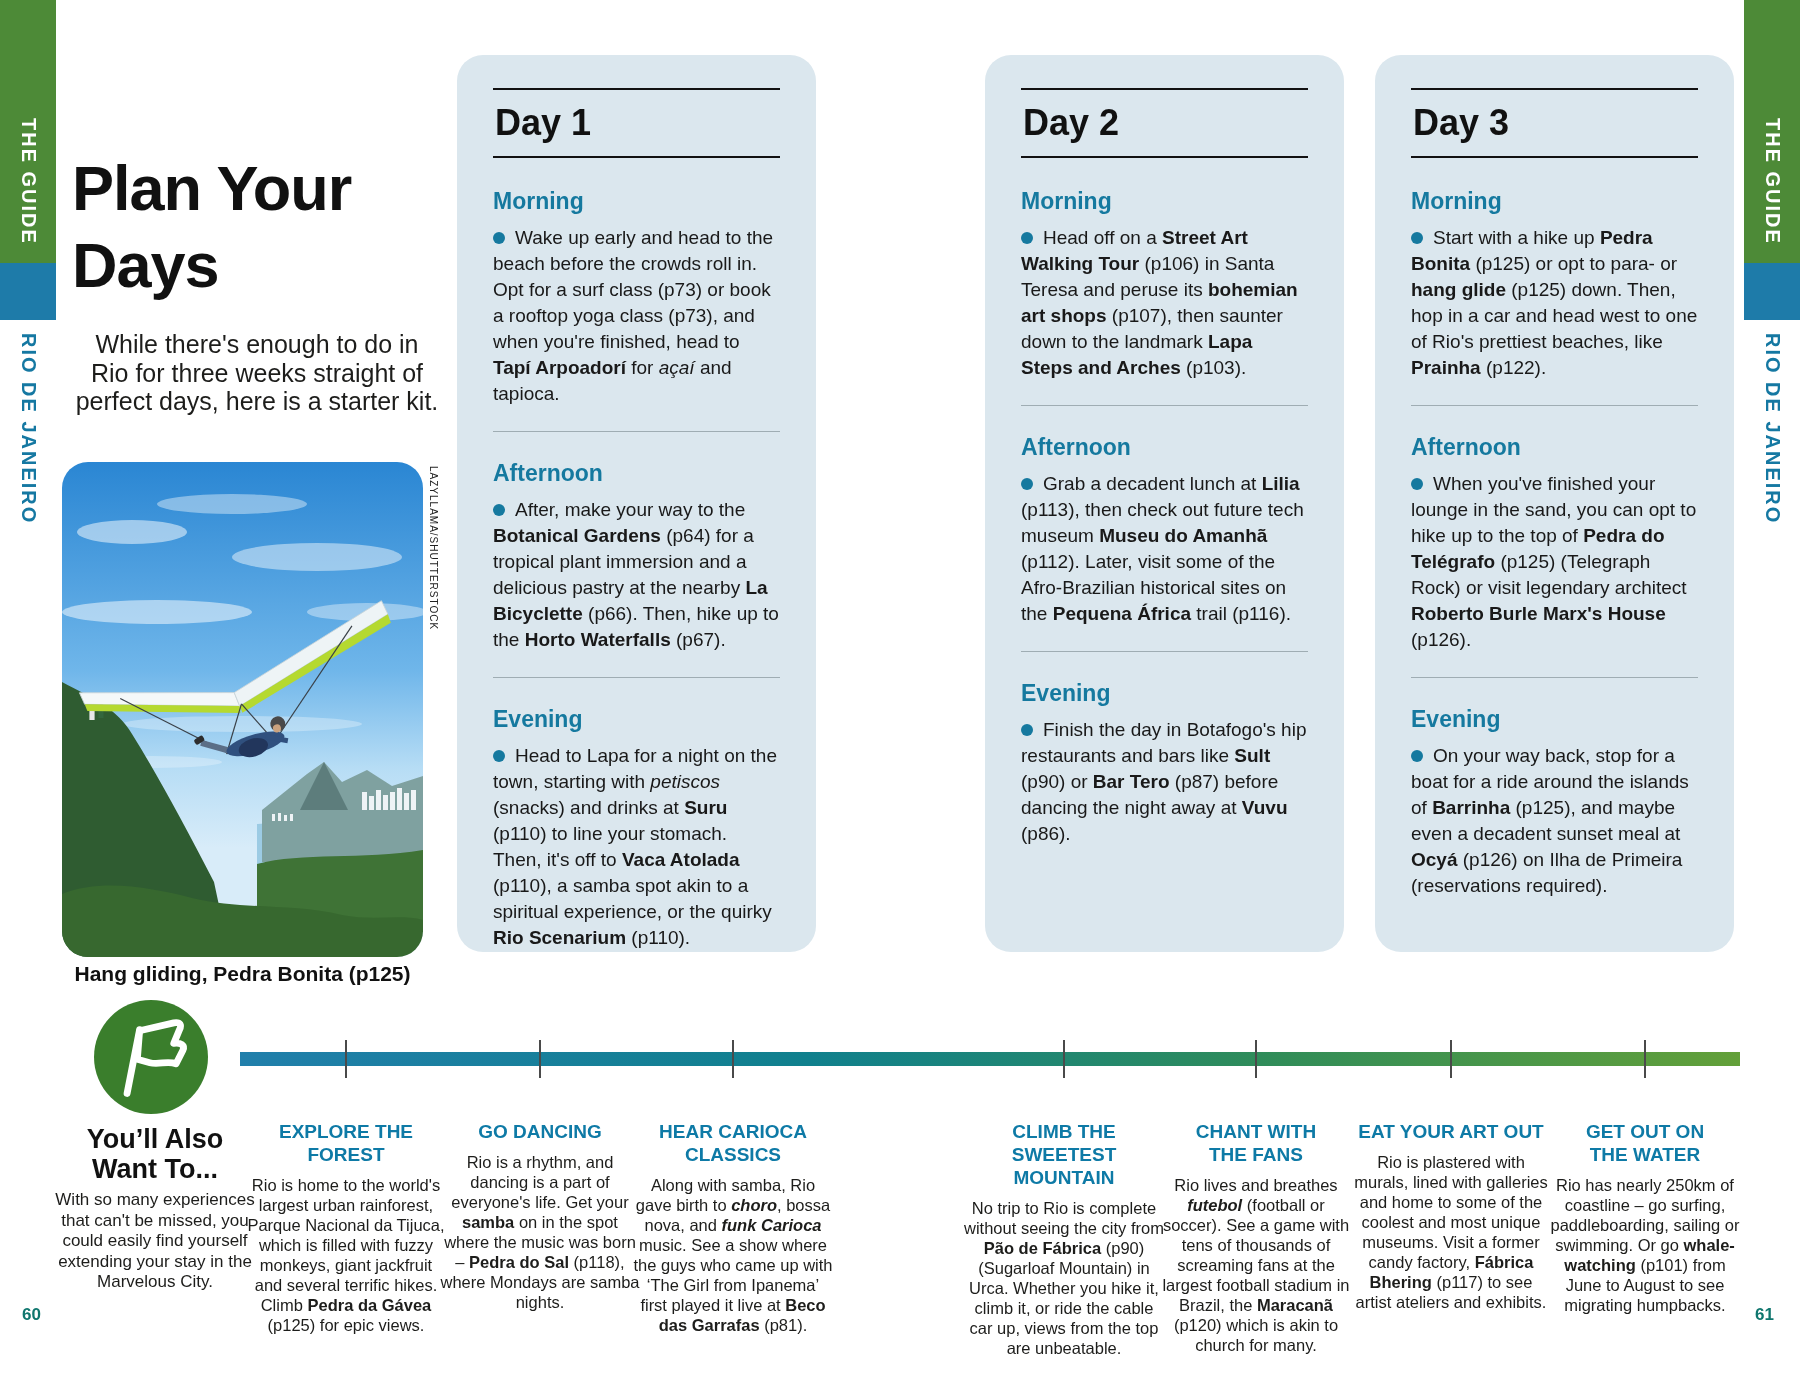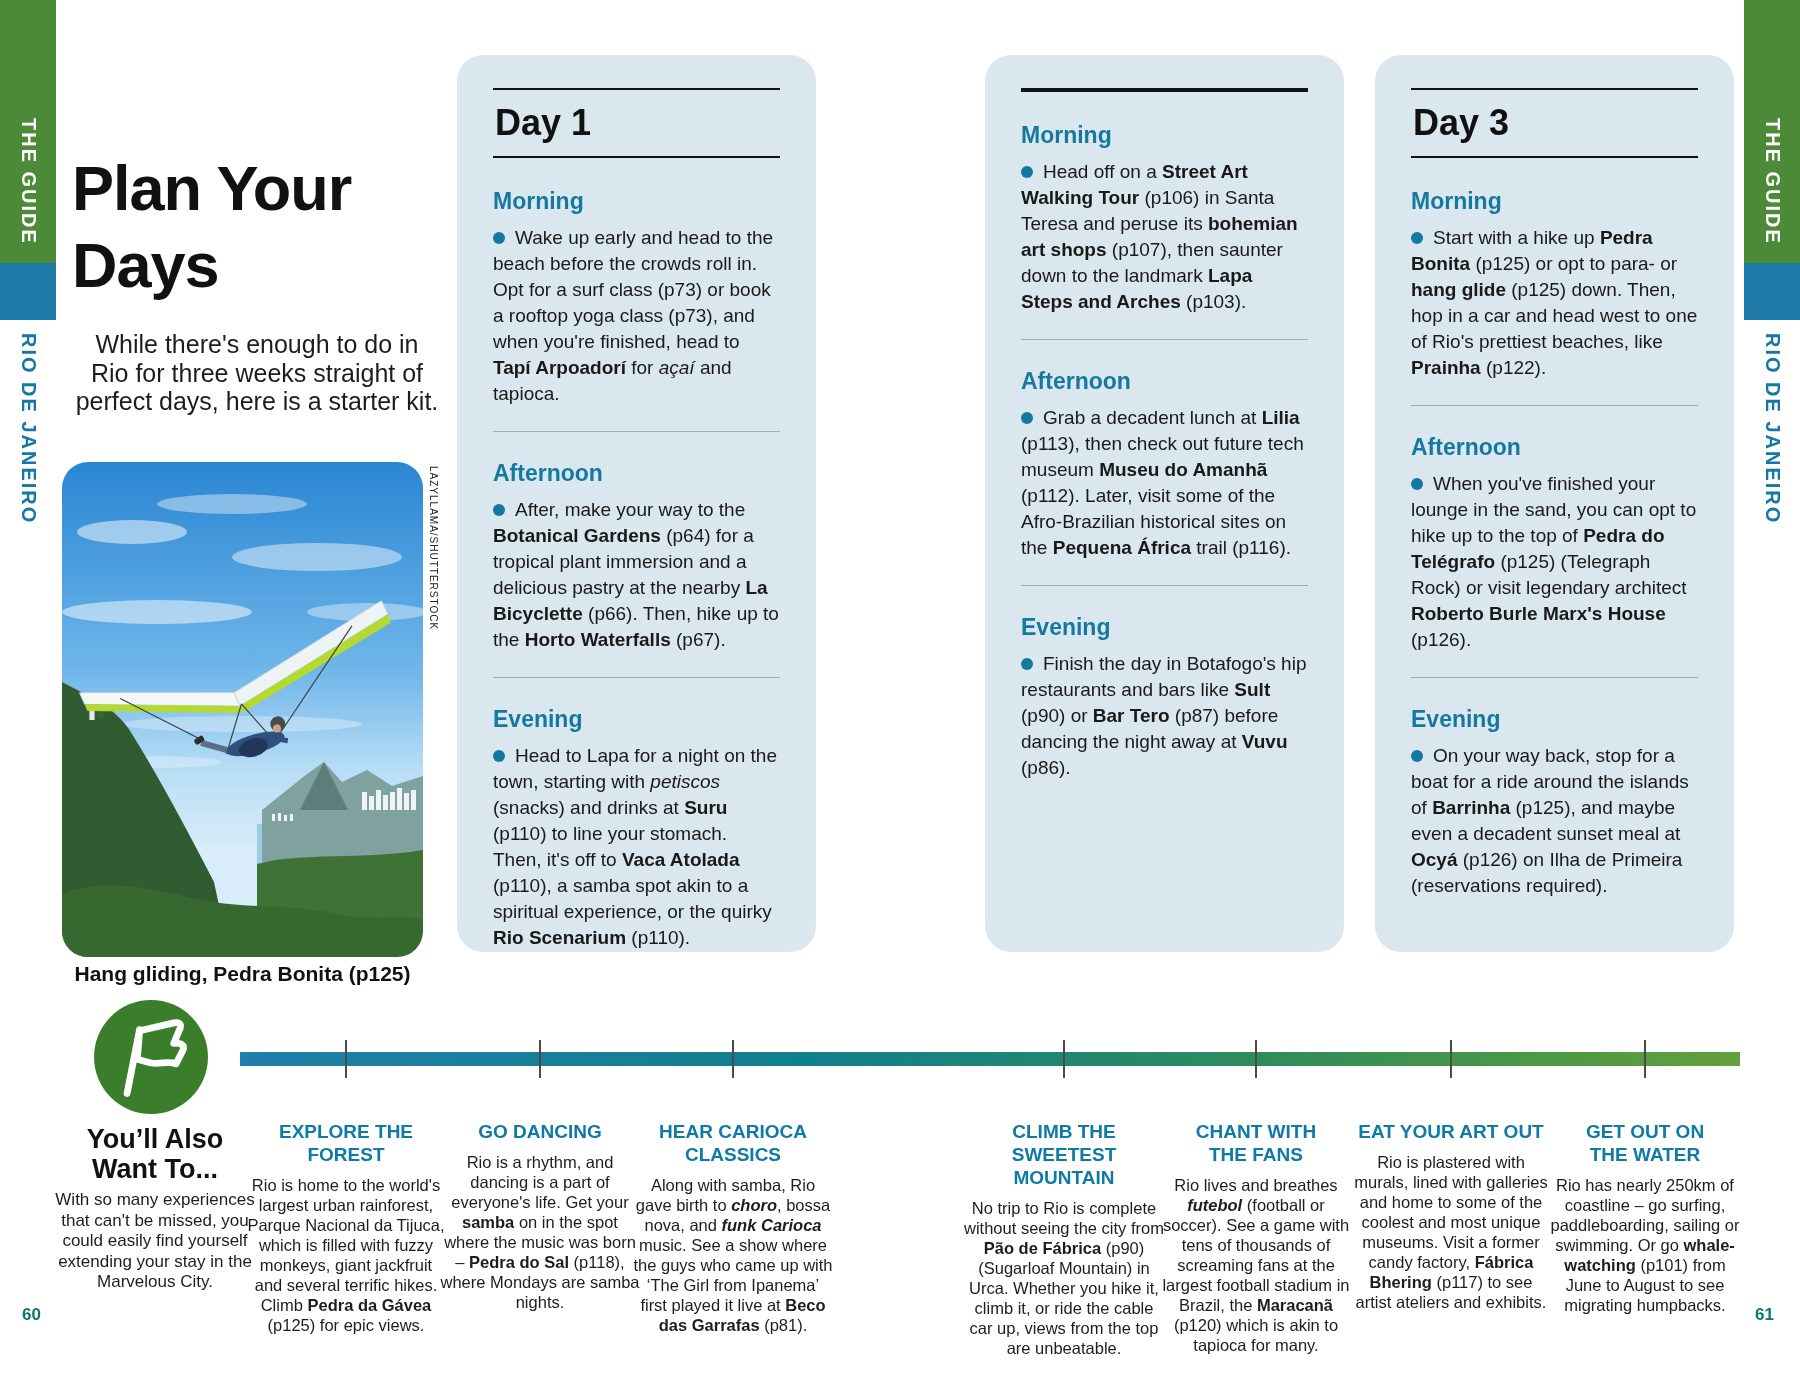--- a/index.html
+++ b/index.html
@@ -164,20 +164,21 @@
         <p class="sec-p"><span class="bullet"></span><span>Wake up early and head to the beach before the crowds roll in. Opt for a surf class (p73) or book a rooftop yoga class (p73), and when you're finished, head to </span><span class="b">Tapí Arpoadorí</span><span> for </span><span class="it">açaí</span><span> and tapioca.</span></p>
         <div class="day-sep"></div>
         <h3 class="sec-h">Afternoon</h3>
         <p class="sec-p"><span class="bullet"></span><span>After, make your way to the </span><span class="b">Botanical Gardens</span><span> (p64) for a tropical plant immersion and a delicious pastry at the nearby </span><span class="b">La Bicyclette</span><span> (p66). Then, hike up to the </span><span class="b">Horto Waterfalls</span><span> (p67).</span></p>
         <div class="day-sep"></div>
         <h3 class="sec-h">Evening</h3>
         <p class="sec-p"><span class="bullet"></span><span>Head to Lapa for a night on the town, starting with </span><span class="it">petiscos</span><span> (snacks) and drinks at </span><span class="b">Suru</span><span> (p110) to line your stomach. Then, it's off to </span><span class="b">Vaca Atolada</span><span> (p110), a samba spot akin to a spiritual experience, or the quirky </span><span class="b">Rio Scenarium</span><span> (p110).</span></p>
       </div>
       <div class="day-card" style="left: 985px;">
         <div class="day-rule"></div>
+        <h2 class="day-title">Day 2</h2>
         <div class="day-rule"></div>
         <h3 class="sec-h first">Morning</h3>
         <p class="sec-p"><span class="bullet"></span><span>Head off on a </span><span class="b">Street Art Walking Tour</span><span> (p106) in Santa Teresa and peruse its </span><span class="b">bohemian art shops</span><span> (p107), then saunter down to the landmark </span><span class="b">Lapa Steps and Arches</span><span> (p103).</span></p>
         <div class="day-sep"></div>
         <h3 class="sec-h">Afternoon</h3>
         <p class="sec-p"><span class="bullet"></span><span>Grab a decadent lunch at </span><span class="b">Lilia</span><span> (p113), then check out future tech museum </span><span class="b">Museu do Amanhã</span><span> (p112). Later, visit some of the Afro-Brazilian historical sites on the </span><span class="b">Pequena África</span><span> trail (p116).</span></p>
         <div class="day-sep"></div>
         <h3 class="sec-h">Evening</h3>
         <p class="sec-p"><span class="bullet"></span><span>Finish the day in Botafogo's hip restaurants and bars like </span><span class="b">Sult</span><span> (p90) or </span><span class="b">Bar Tero</span><span> (p87) before dancing the night away at </span><span class="b">Vuvu</span><span> (p86).</span></p>
       </div>
@@ -219,21 +220,21 @@
       <div class="bcol" style="left: 964px;">
         <h4>CLIMB THE
 SWEETEST
 MOUNTAIN</h4>
         <p><span>No trip to Rio is complete without seeing the city from </span><span class="b">Pão de Fábrica</span><span> (p90) (Sugarloaf Mountain) in Urca. Whether you hike it, climb it, or ride the cable car up, views from the top are unbeatable.</span></p>
       </div>
       <div class="tick" style="left: 1255px;"></div>
       <div class="bcol" style="left: 1156px;">
         <h4>CHANT WITH
 THE FANS</h4>
-        <p><span>Rio lives and breathes </span><span class="b it">futebol</span><span> (football or soccer). See a game with tens of thousands of screaming fans at the largest football stadium in Brazil, the </span><span class="b">Maracanã</span><span> (p120) which is akin to tapioca for many.</span></p>
+        <p><span>Rio lives and breathes </span><span class="b it">futebol</span><span> (football or soccer). See a game with tens of thousands of screaming fans at the largest football stadium in Brazil, the </span><span class="b">Maracanã</span><span> (p120) which is akin to church for many.</span></p>
       </div>
       <div class="tick" style="left: 1450px;"></div>
       <div class="bcol" style="left: 1351px;">
         <h4>EAT YOUR ART OUT</h4>
         <p><span>Rio is plastered with murals, lined with galleries and home to some of the coolest and most unique museums. Visit a former candy factory, </span><span class="b">Fábrica Bhering</span><span> (p117) to see artist ateliers and exhibits.</span></p>
       </div>
       <div class="tick" style="left: 1644px;"></div>
       <div class="bcol" style="left: 1545px;">
         <h4>GET OUT ON
 THE WATER</h4>

